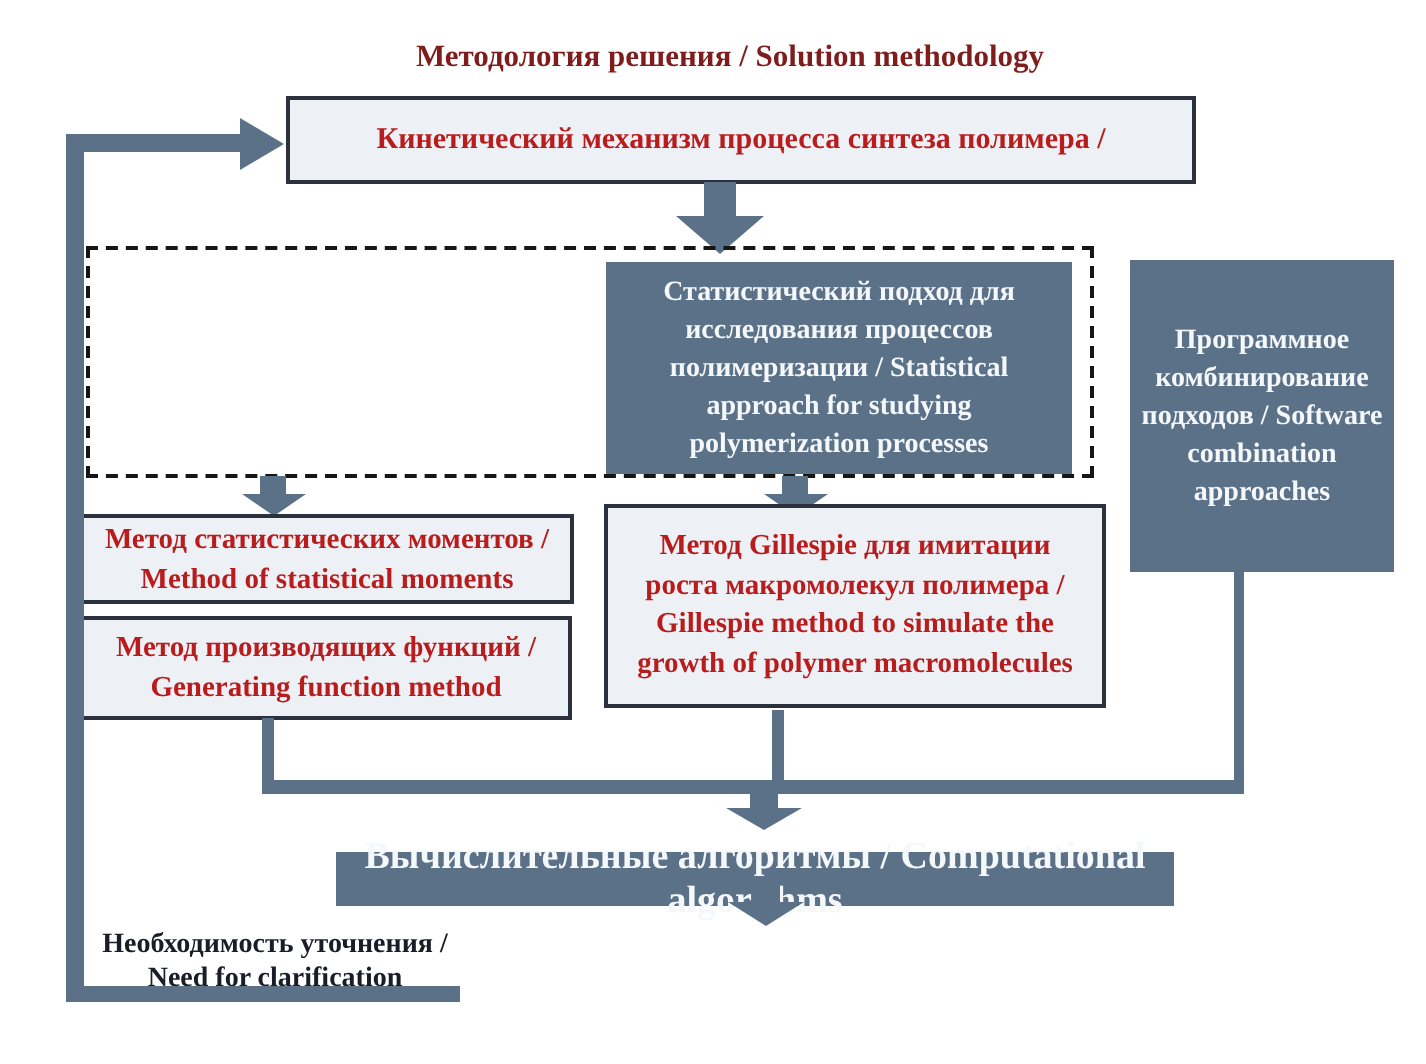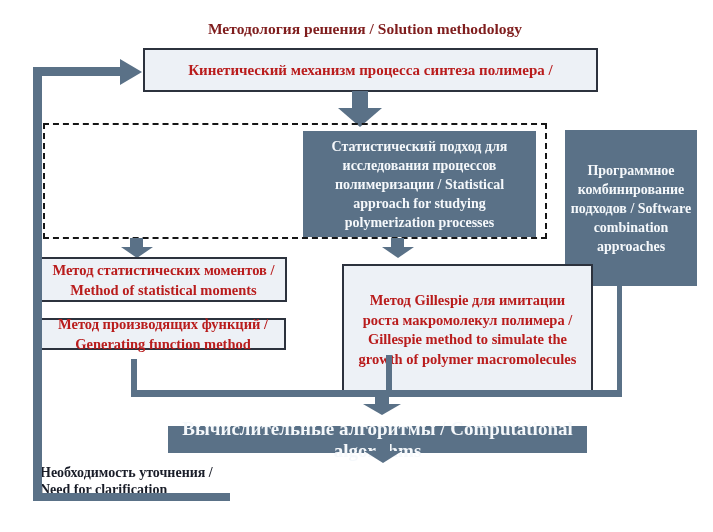--- a/index.html
+++ b/index.html
@@ -27,27 +27,27 @@
   .dashed {
     left:43px; top:123px; width:504px; height:116px;
     border:2px dashed #161616; box-sizing:border-box; background:transparent;
   }
   .approach { font-size:14px; line-height:19px; padding:2px 6px; }
   .kinetic { left:52px; top:131px; width:238px; height:101px; }
   .statistical { left:303px; top:131px; width:233px; height:106px; }
   .software { left:565px; top:130px; width:132px; height:156px; font-size:14px; line-height:19px; padding:2px 4px;text-align:center; }
   .method { font-size:14.5px; line-height:20px; padding:2px 9px; text-align:center; }
   .moments { left:40px; top:257px; width:247px; height:45px; }
-  .genfunc { left:40px; top:318px; width:246px; height:32px; }
-  .gillespie { left:302px; top:264px; width:251px; height:132px; line-height:19.5px;margin-left:40px; }
+  .genfunc { left:40px; top:308px; width:246px; height:52px; }
+  .gillespie { left:302px; top:252px; width:251px; height:102px; line-height:19.5px; }
   .algbar { left:168px; top:426px; width:419px; height:27px; font-size:19px; }
   .quality { left:230px; top:462px; width:327px; height:68px;
     font-size:15px; line-height:21px; padding:2px 6px; }
   .clarif {
-    left:40px; top:464px; width:195px; 
+    left:40px; top:464px; width:195px; text-align:center;
     font-size:14px; line-height:17px; color:#191d28;font-family:Liberation Serif, serif;
   }
   .line { background:#5a7187; }
   
   .shaft { background:#5a7187; }
   .head-down { width:0; height:0; border-left-style:solid; border-right-style:solid;
     border-left-color:transparent; border-right-color:transparent;
     border-top-style:solid; border-top-color:#5a7187; }
   .head-right { width:0; height:0;
     border-top:13px solid transparent; border-bottom:13px solid transparent;

